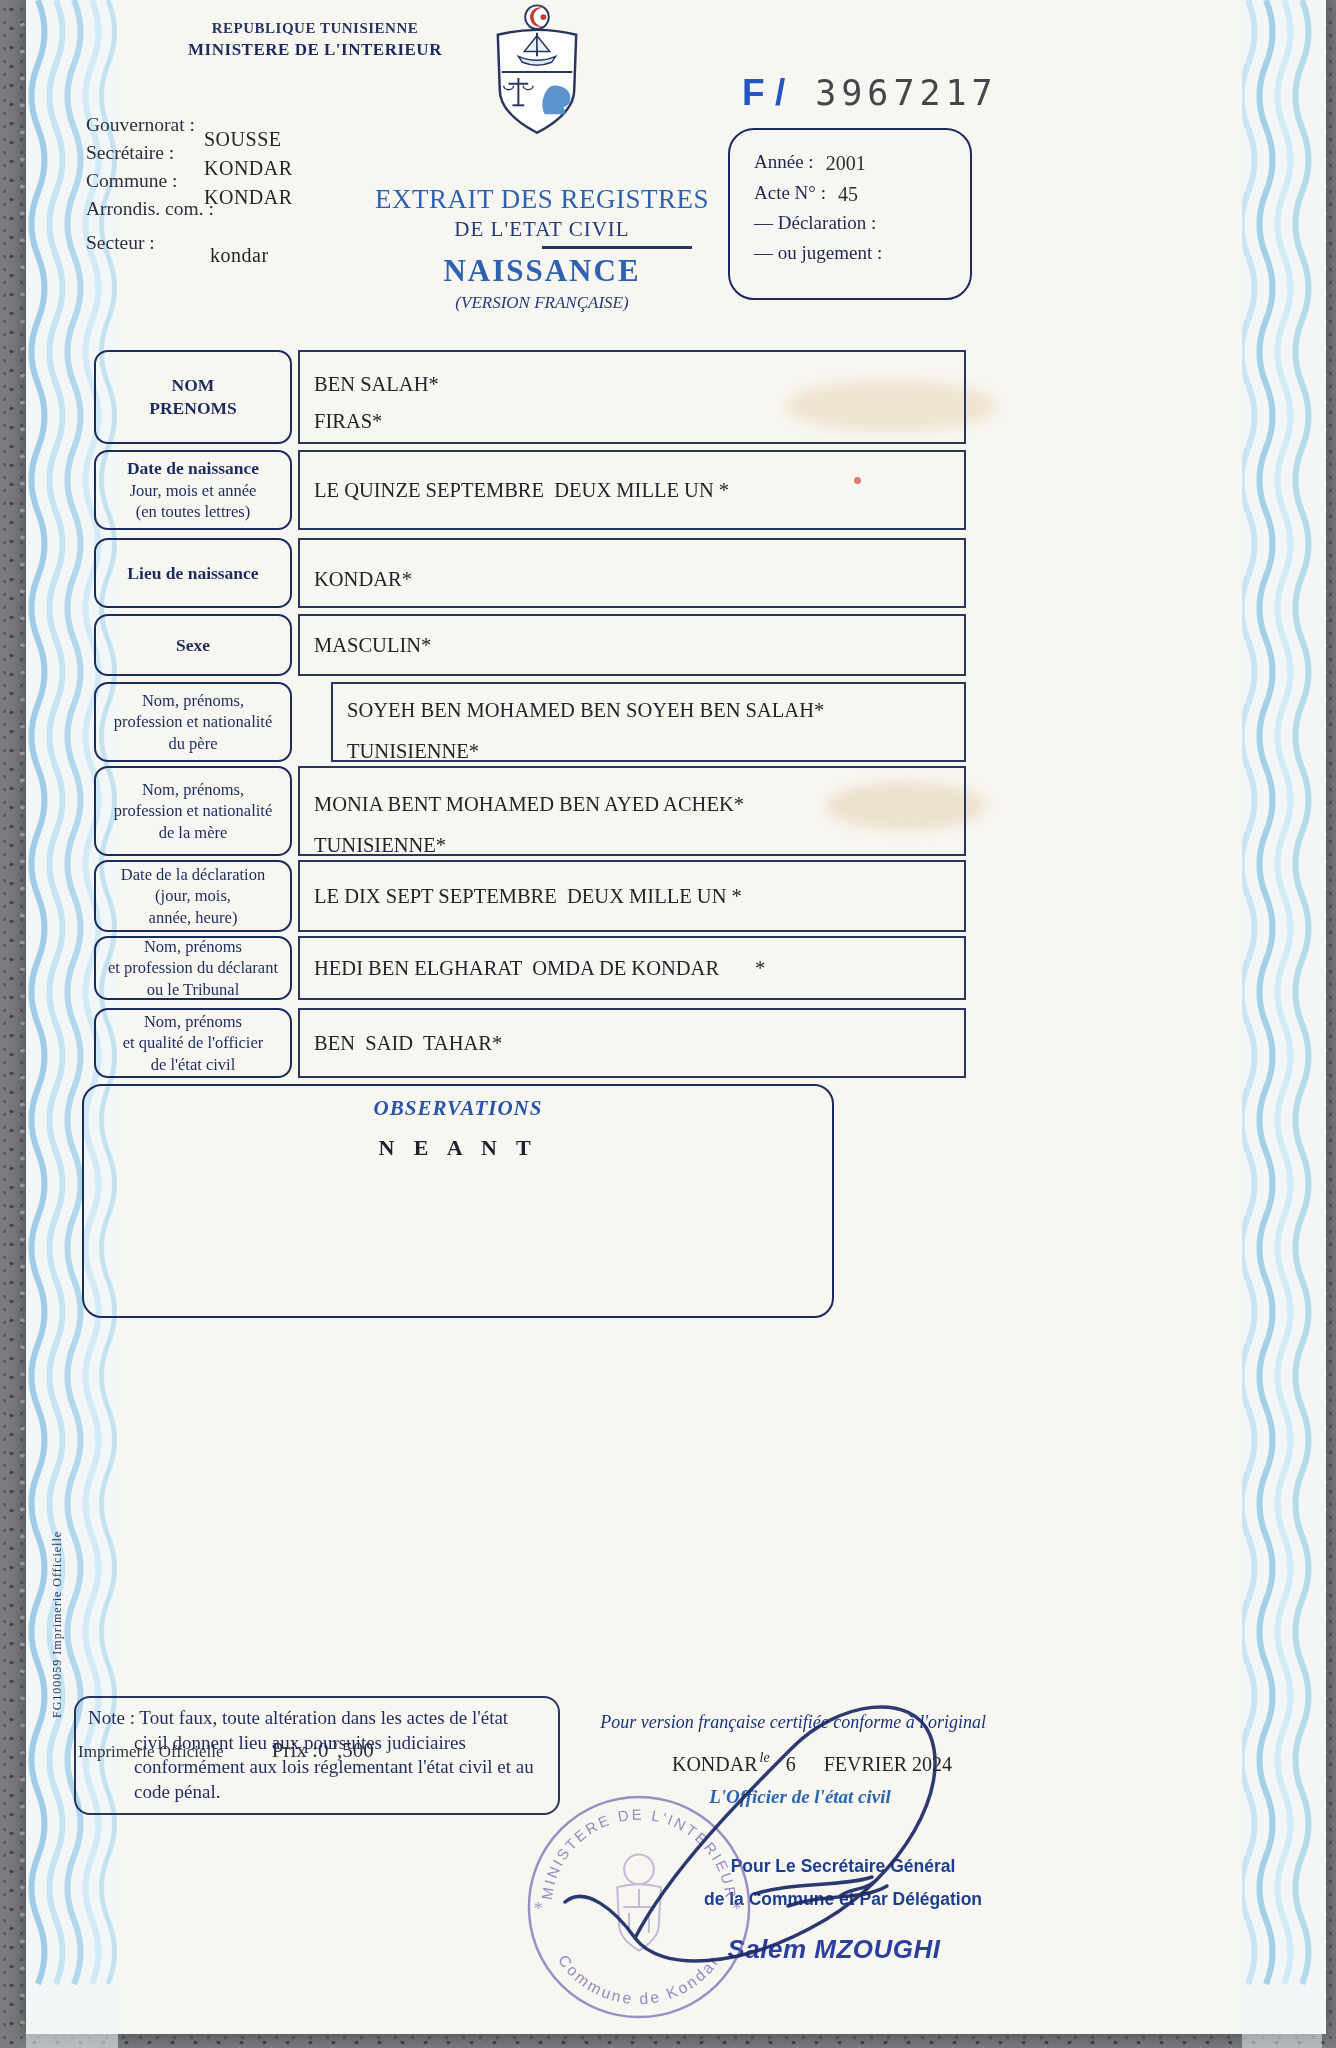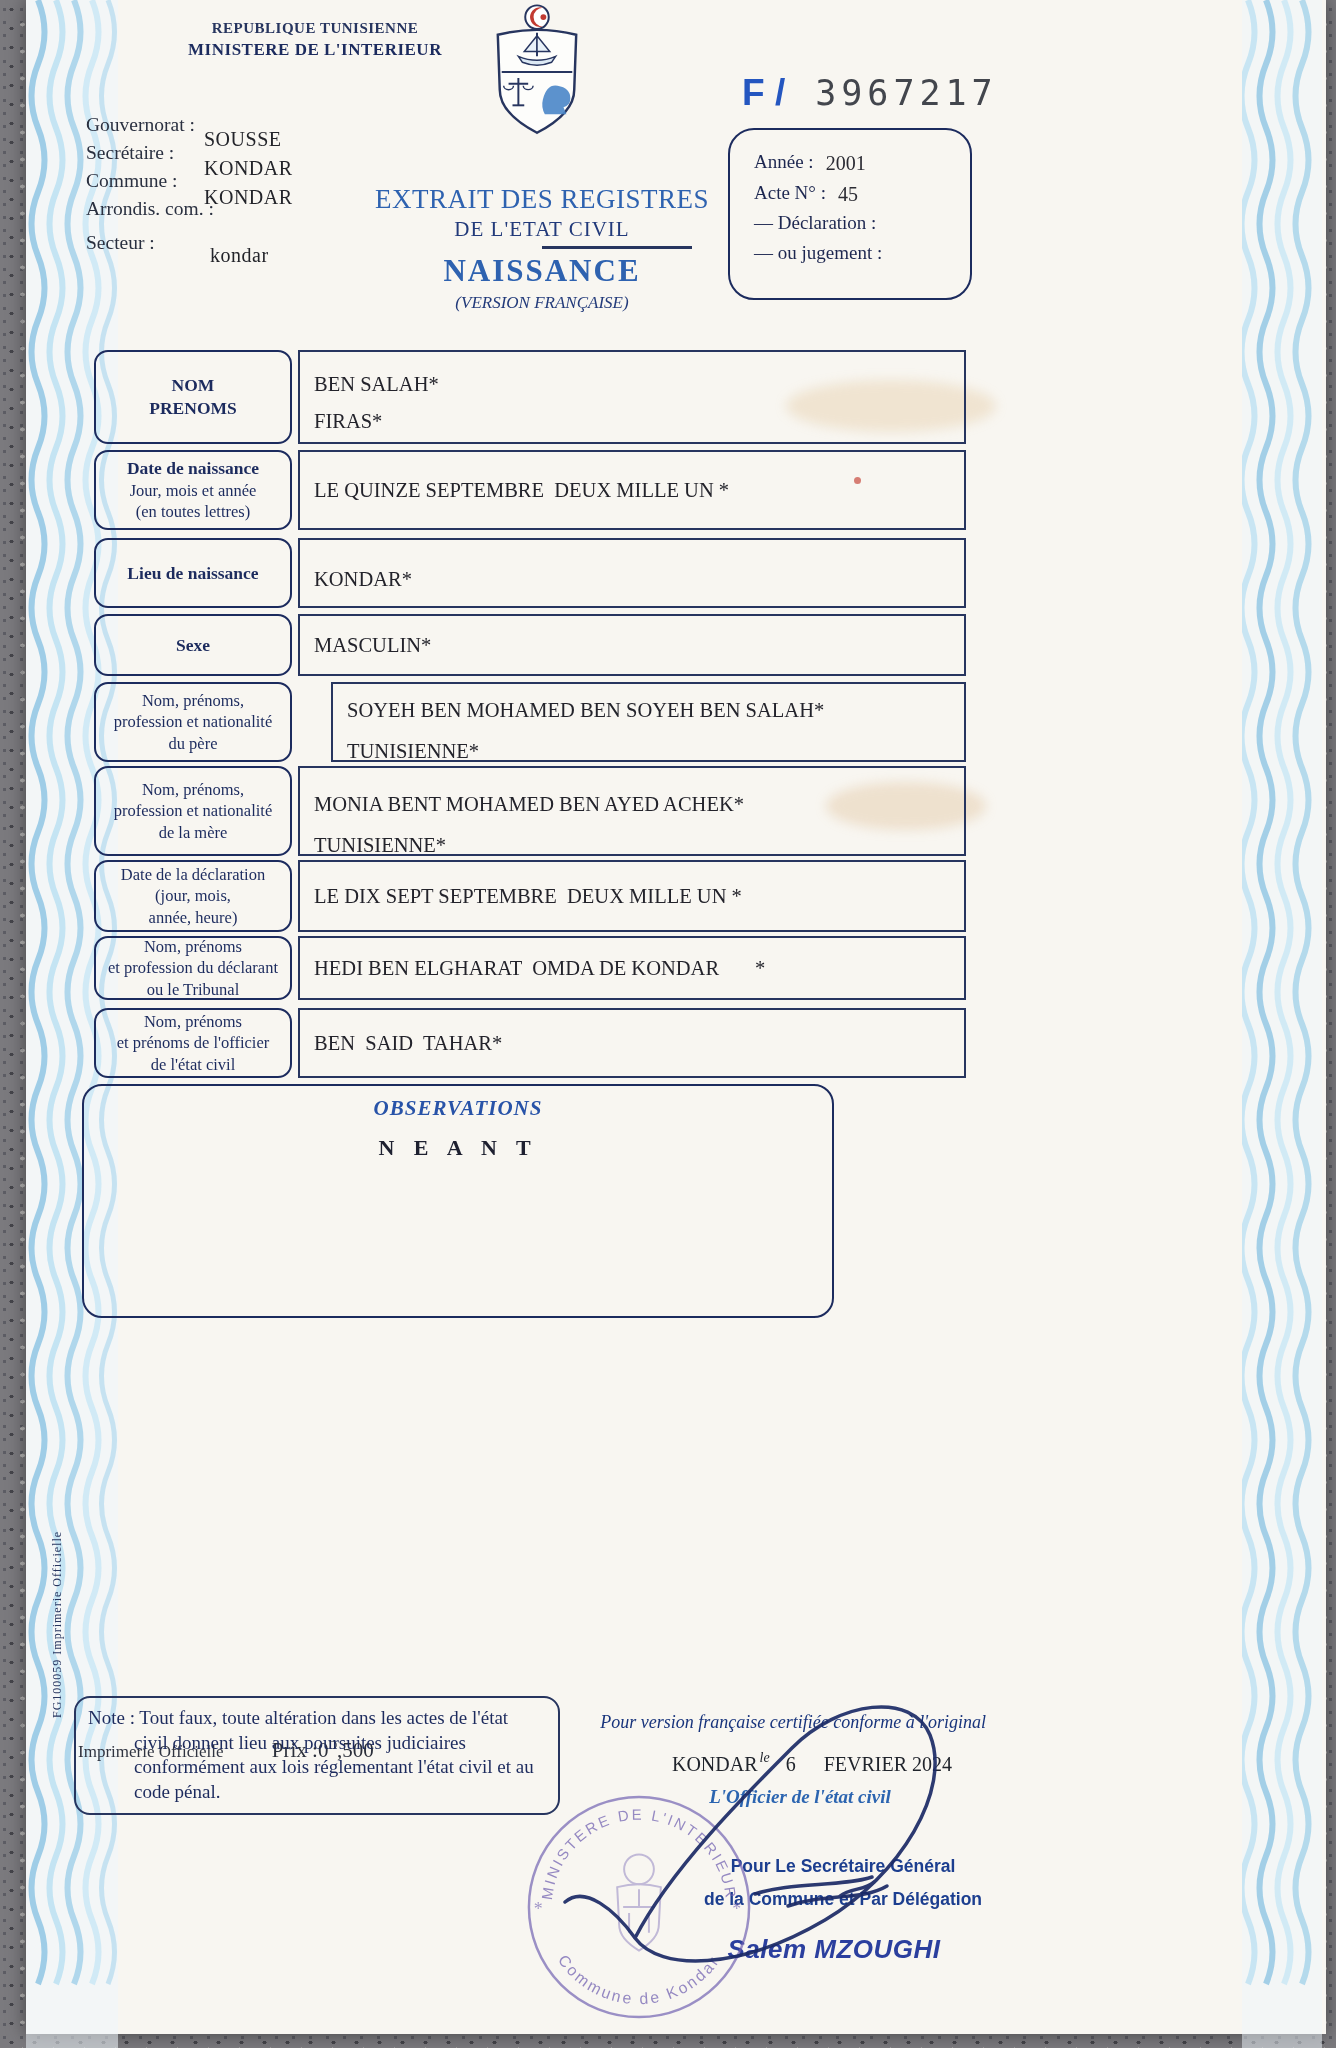--- a/index.html
+++ b/index.html
@@ -280,21 +280,21 @@
           <div>ou le Tribunal</div>
         </div>
         <div class="val">
           <div class="v">HEDI BEN ELGHARAT  OMDA DE KONDAR       *</div>
         </div>
       </div>
 
       <div class="row r9">
         <div class="lab">
           <div>Nom, prénoms</div>
-          <div>et prénoms de l'officier</div>
+          <div>et qualité de l'officier</div>
           <div>de l'état civil</div>
         </div>
         <div class="val">
           <div class="v">BEN  SAID  TAHAR*</div>
         </div>
       </div>
 
       <div class="obs">
         <div class="obs-title">OBSERVATIONS</div>
         <div class="obs-val">N E A N T</div>

